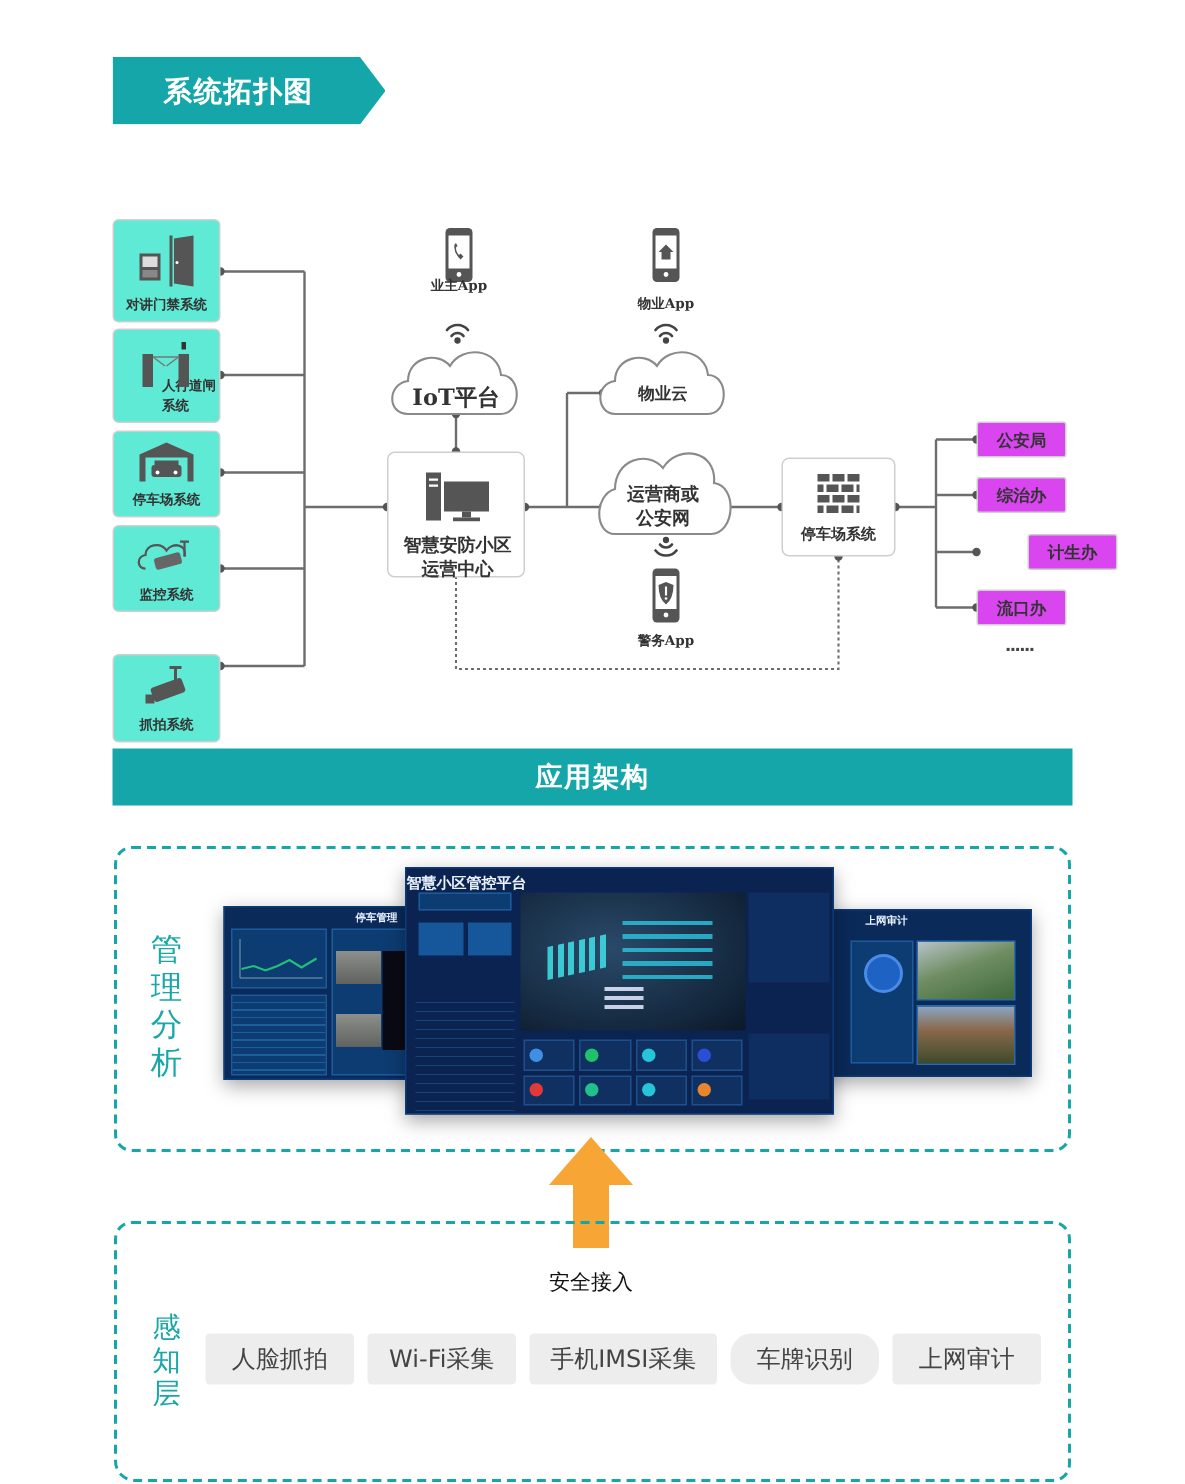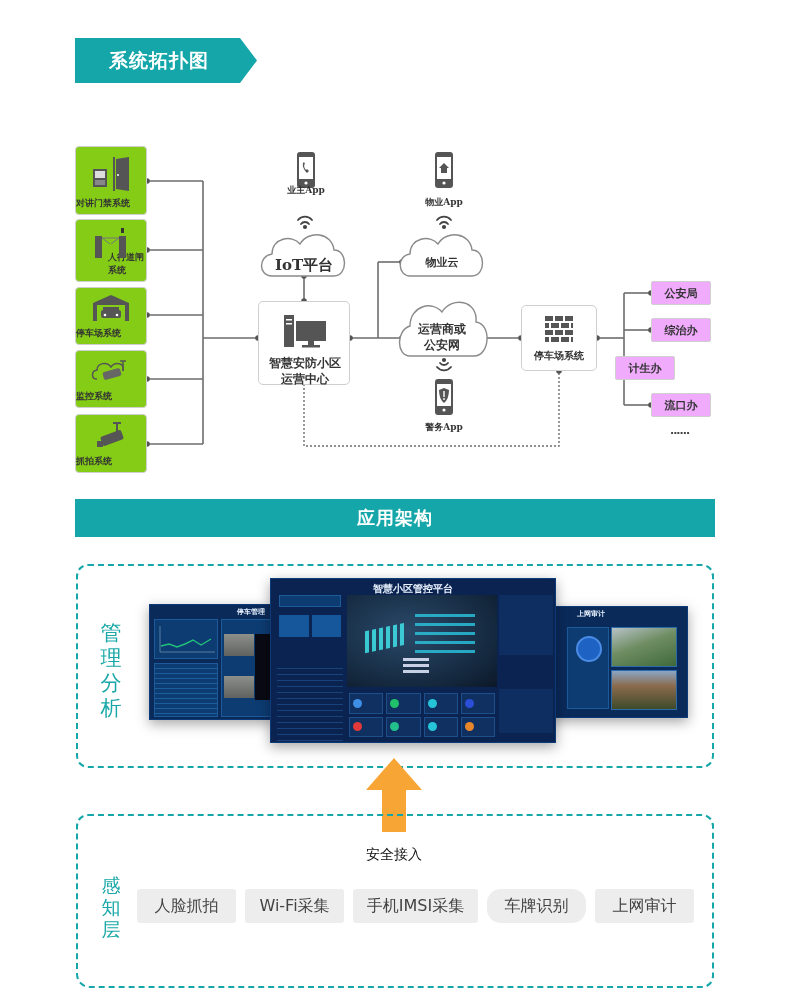--- a/index.html
+++ b/index.html
@@ -13,29 +13,29 @@
     clip-path: polygon(0 0, 165px 0, 182px 50%, 165px 100%, 0 100%);
     color: #fff; font-size: 19px; font-weight: bold;
     display: flex; align-items: center; padding-left: 34px; letter-spacing: 1px;
   }
 
   
   .topo { position: absolute; left: 0; top: 0; width: 790px; height: 490px; }
   .topo svg.lines { position: absolute; left: 0; top: 0; width: 790px; height: 490px; }
 
   .node-box {
-    position: absolute; background: #84cc16; border: 1.5px solid #cfcfcf; border-radius: 4px;
-    display: flex; flex-direction: column; justify-content: flex-end;
+    position: absolute; background: #5eead4; border: 1.5px solid #cfcfcf; border-radius: 4px;
+    display: flex; flex-direction: column; align-items: center; justify-content: flex-end;
     padding-bottom: 4px;
   }
   .node-box .lbl { font-family: "DejaVu Serif", "Liberation Serif", serif; font-size: 9px; font-weight: bold; color: #333; }
   .node-box .ico { position: absolute; left: 50%; transform: translateX(-50%); }
 
   .small-box {
-    position: absolute; width: 60px; height: 24px; background: #f0abfc; border: 1.5px solid #cfcfcf; border-radius: 2px;
+    position: absolute; width: 60px; height: 24px; background: #d946ef; border: 1.5px solid #cfcfcf; border-radius: 2px;
     display: flex; align-items: center; justify-content: center;
     font-family: "DejaVu Serif", "Liberation Serif", serif; font-size: 11px; font-weight: bold; color: #333;
   }
 
   .app-label { position: absolute; font-family: "DejaVu Serif", "Liberation Serif", serif; font-size: 9px; font-weight: bold; color: #333; text-align: center; }
   .cloud-label { position: absolute; font-family: "DejaVu Serif", "Liberation Serif", serif; font-weight: bold; color: #333; text-align: center; line-height: 1.3; }
 
   .center-box {
     position: absolute; left: 258px; top: 301px; width: 92px; height: 84px;
     background: #fff; border: 1.5px solid #cfcfcf; border-radius: 5px;
@@ -206,21 +206,21 @@
   </div>
   <div class="node-box" style="left:75px;top:350px;width:72px;height:58px;">
     <svg class="ico" style="top:6px" width="44" height="28" viewBox="0 0 44 28">
       <path d="M8,22 C2,22 2,14 8,13 C8,6 18,4 22,10 C26,4 36,6 34,14" fill="none" stroke="#555" stroke-width="1.5"></path>
       <rect x="14" y="13" width="18" height="8" rx="2" transform="rotate(-15 23 17)" fill="#666"></rect>
       <line x1="34" y1="4" x2="34" y2="14" stroke="#555" stroke-width="1.5"></line>
         <line x1="31" y1="4" x2="37" y2="4" stroke="#555" stroke-width="1.5"></line>
     </svg>
     <span class="lbl">监控系统</span>
   </div>
-  <div class="node-box" style="left:75px;top:414px;width:72px;height:59px;">
+  <div class="node-box" style="left:75px;top:436px;width:72px;height:59px;">
     <svg class="ico" style="top:6px" width="40" height="30" viewBox="0 0 40 30">
       <line x1="26" y1="2" x2="26" y2="12" stroke="#555" stroke-width="2"></line>
         <line x1="22" y1="2" x2="30" y2="2" stroke="#555" stroke-width="2"></line>
       <rect x="10" y="12" width="22" height="10" rx="2" transform="rotate(-20 21 17)" fill="#555"></rect>
       <rect x="6" y="20" width="6" height="6" fill="#555"></rect>
     </svg>
     <span class="lbl">抓拍系统</span>
   </div>
 
   <svg style="position:absolute;left:296px;top:151px" width="20" height="38" viewBox="0 0 20 38">
@@ -286,21 +286,21 @@
       <rect x="1" y="22" width="4" height="5"></rect>
         <rect x="7" y="22" width="8" height="5"></rect>
         <rect x="17" y="22" width="8" height="5"></rect>
         <rect x="27" y="22" width="2" height="5"></rect>
     </g>
   </svg>
   <div class="boundary-label">停车场系统</div>
 
   <div class="small-box" style="left:651px;top:281px;">公安局</div>
   <div class="small-box" style="left:651px;top:318px;">综治办</div>
-  <div class="small-box" style="left:615px;top:356px;">计生办</div>
+  <div class="small-box" style="left:685px;top:356px;">计生办</div>
   <div class="small-box" style="left:651px;top:393px;">流口办</div>
   <div class="ellipsis">......</div>
 </div>
 
 <div class="bar-header">
   <span>应用架构</span>
 </div>
 
 <div class="dash-panel panel-mgmt"></div>
 <div class="vert-label" style="left:99px;top:621px;">
@@ -330,21 +330,21 @@
 <div class="screen" style="left:540px;top:606px;width:148px;height:112px;">
   <div class="title" style="left:36px;top:2px;font-size:7px;">上网审计</div>
   <div class="panel-inner" style="left:26px;top:20px;width:42px;height:82px;">
     <div style="position:absolute;left:8px;top:8px;width:26px;height:26px;border-radius:50%;background:#1e63c4;border:2px solid #4a8be6;"></div>
   </div>
   <div style="position:absolute;left:70px;top:20px;width:66px;height:40px;background:linear-gradient(160deg,#b7c2c8 0%,#6f8d62 45%,#3f6a3a 100%);border:1px solid #2d6aa8;"></div>
   <div style="position:absolute;left:70px;top:63px;width:66px;height:40px;background:linear-gradient(180deg,#8aa5c4 0%,#8a6a4c 40%,#3e4a2a 100%);border:1px solid #2d6aa8;"></div>
 </div>
 
 <div class="screen" style="left:270px;top:578px;width:286px;height:165px;background:#0b2350;">
-  <div class="title" style="left:0;width:100%;text-align:center;top:3px;font-size:10px;">智慧小区管控平台</div>
+  <div class="title" style="left:0;width:100%;text-align:left;top:3px;font-size:10px;">智慧小区管控平台</div>
   <div class="panel-inner" style="left:8px;top:16px;width:62px;height:12px;"></div>
   <div style="position:absolute;left:8px;top:36px;width:30px;height:22px;background:#15579a;"></div>
   <div style="position:absolute;left:41px;top:36px;width:29px;height:22px;background:#15579a;"></div>
   <div style="position:absolute;left:6px;top:84px;width:66px;height:78px;background:repeating-linear-gradient(#0b2350 0 5px,#18427a 5px 6px);"></div>
   <div style="position:absolute;left:76px;top:16px;width:150px;height:92px;background:radial-gradient(ellipse at 40% 40%,#2a4a6a 0%,#14283e 70%,#0c1828 100%);">
     <div style="position:absolute;left:18px;top:32px;width:40px;height:22px;background:repeating-linear-gradient(90deg,#3fe2e8 0 4px,transparent 4px 7px);transform:skewY(-12deg);opacity:0.85;"></div>
     <div style="position:absolute;left:68px;top:18px;width:60px;height:40px;background:repeating-linear-gradient(0deg,#2bc6e0 0 3px,transparent 3px 9px);opacity:0.8;"></div>
     <div style="position:absolute;left:56px;top:60px;width:26px;height:18px;background:repeating-linear-gradient(0deg,#e6ecff 0 3px,transparent 3px 6px);opacity:0.85;"></div>
   </div>
   <div style="position:absolute;left:228px;top:16px;width:54px;height:60px;background:#0e2d60;"></div>

